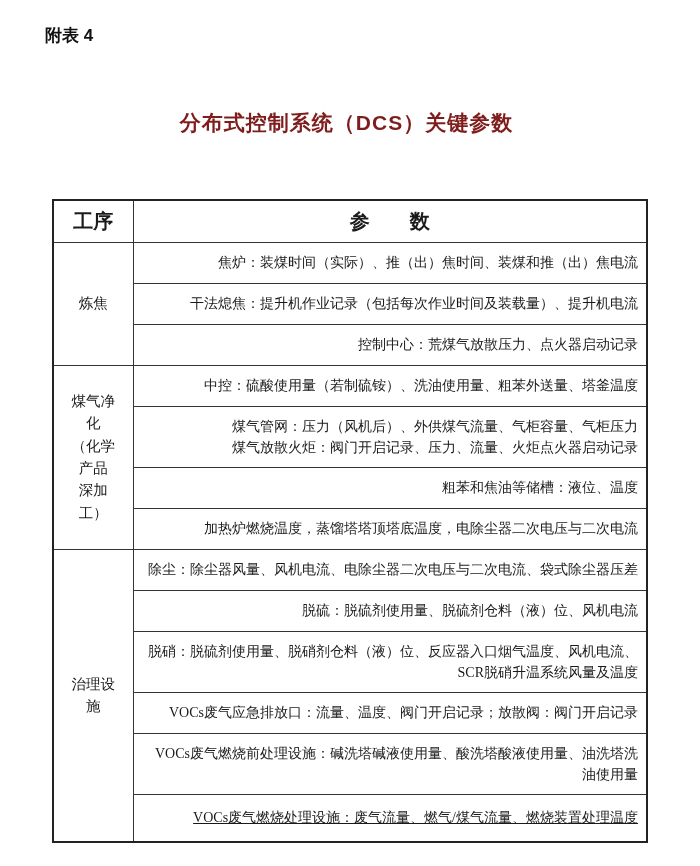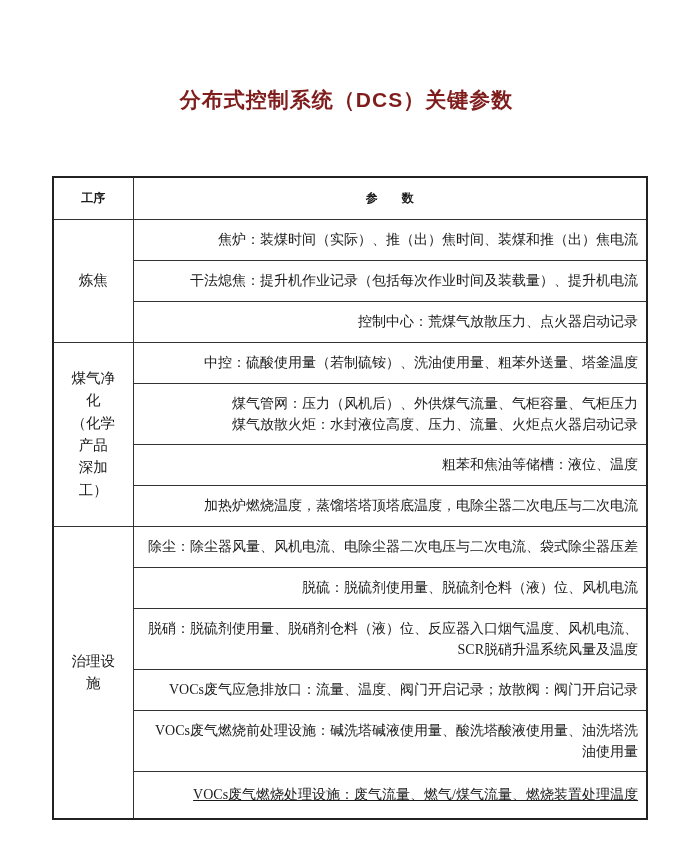--- a/index.html
+++ b/index.html
@@ -43,21 +43,21 @@
   table.params th, table.params td{
     border:1px solid #333;
     box-sizing:border-box;
     vertical-align:middle;
   }
   table.params{border:2px solid #222;}
   th.hdr{
     font-weight:700;
     text-align:center;
     height:42px;
-    font-size:12px;
+    font-size:20px;
     border-bottom:2px solid #444;
   }
   td.process-cell{
     text-align:center;
     font-size:14.5px;
     padding:2px 17px;
     white-space:pre-line;
     line-height:1.55;
   }
   td.param-cell{
@@ -68,20 +68,21 @@
   }
   tr.single td.param-cell{height:41px;}
   tr.double td.param-cell{height:57px;}
   tr.last td.param-cell{height:48px;text-decoration:underline;}
 </style>
 </head>
 <body>
 
 <div class="page">
 
+  <div class="appendix-label">附表 4</div>
 
   <h1 class="doc-title">分布式控制系统（DCS）关键参数</h1>
 
   <table class="params">
     <colgroup>
       <col class="c-process">
       <col class="c-params">
     </colgroup>
     <thead>
       <tr>
@@ -103,21 +104,21 @@
       </tr>
 
       <tr class="single">
         <td class="process-cell" rowspan="4">煤气净化
 （化学产品
 深加工）</td>
         <td class="param-cell">中控：硫酸使用量（若制硫铵）、洗油使用量、粗苯外送量、塔釜温度</td>
       </tr>
       <tr class="double">
         <td class="param-cell">煤气管网：压力（风机后）、外供煤气流量、气柜容量、气柜压力
-煤气放散火炬：水封液位高度、压力、流量、火炬点火器启动记录</td>
+煤气放散火炬：阀门开启记录、压力、流量、火炬点火器启动记录</td>
       </tr>
       <tr class="single">
         <td class="param-cell">粗苯和焦油等储槽：液位、温度</td>
       </tr>
       <tr class="single">
         <td class="param-cell">加热炉燃烧温度，蒸馏塔塔顶塔底温度，电除尘器二次电压与二次电流</td>
       </tr>
 
       <tr class="single">
         <td class="process-cell" rowspan="6">治理设施</td>

